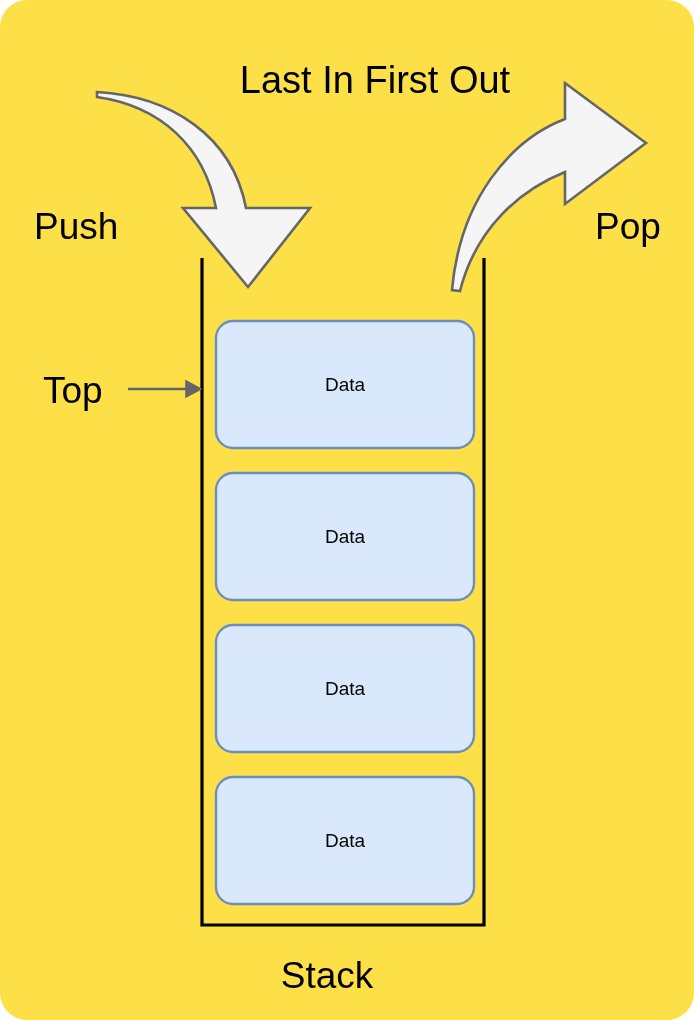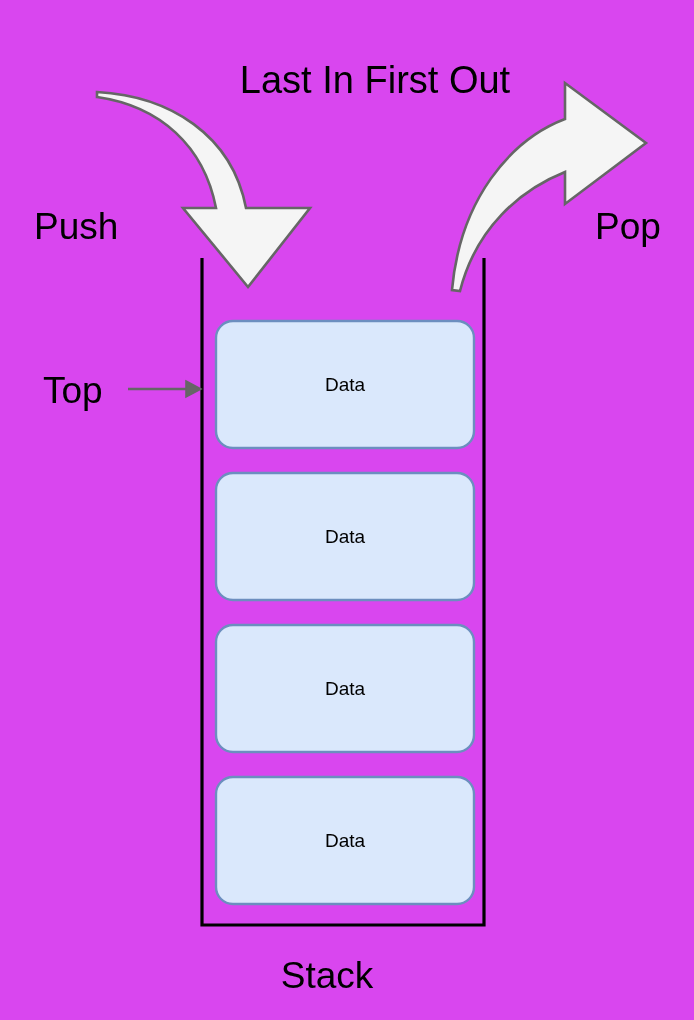--- a/index.html
+++ b/index.html
@@ -12,21 +12,22 @@
     width: 694px;
     height: 1020px;
     overflow: hidden;
     font-family: "Liberation Sans", sans-serif;
     color: #000000;
   }
   #diagram-root {
     position: relative;
     width: 694px;
     height: 1020px;
-    background: #d946ef;
+    background: #fde047;
+    border-radius: 27px;
   }
   #diagram-svg {
     position: absolute;
     left: 0;
     top: 0;
     width: 694px;
     height: 1020px;
     display: block;
   }
   .label-title {

